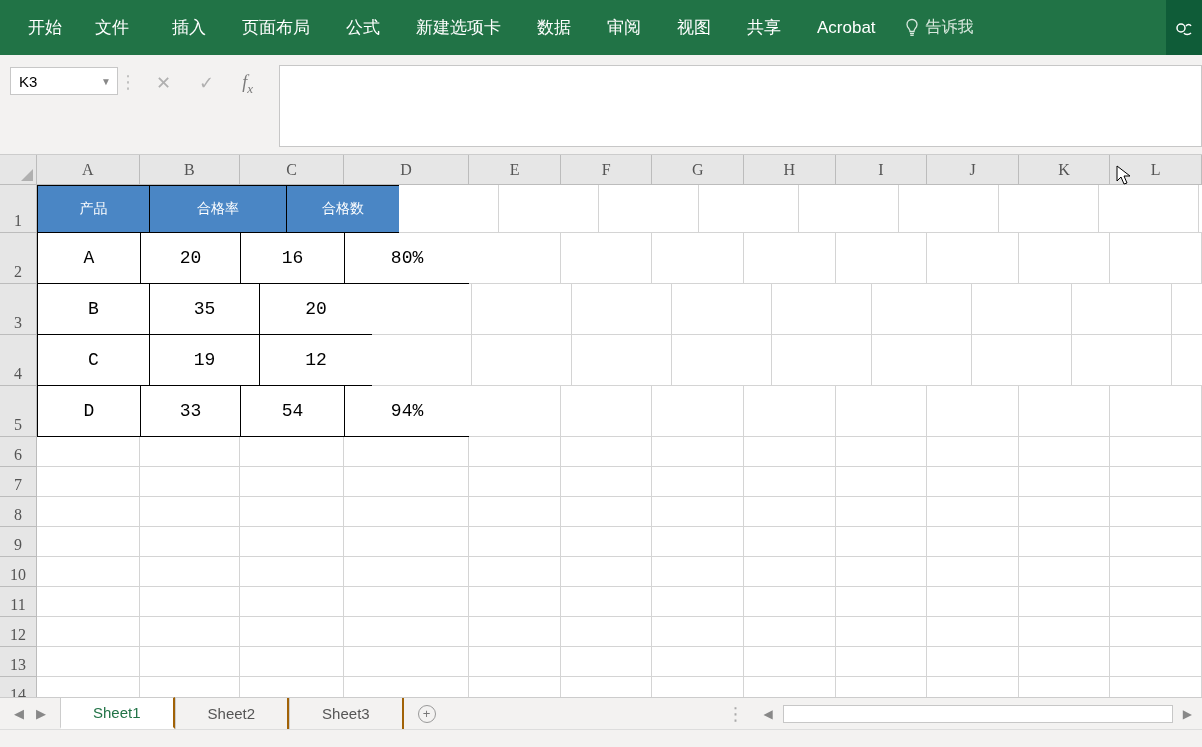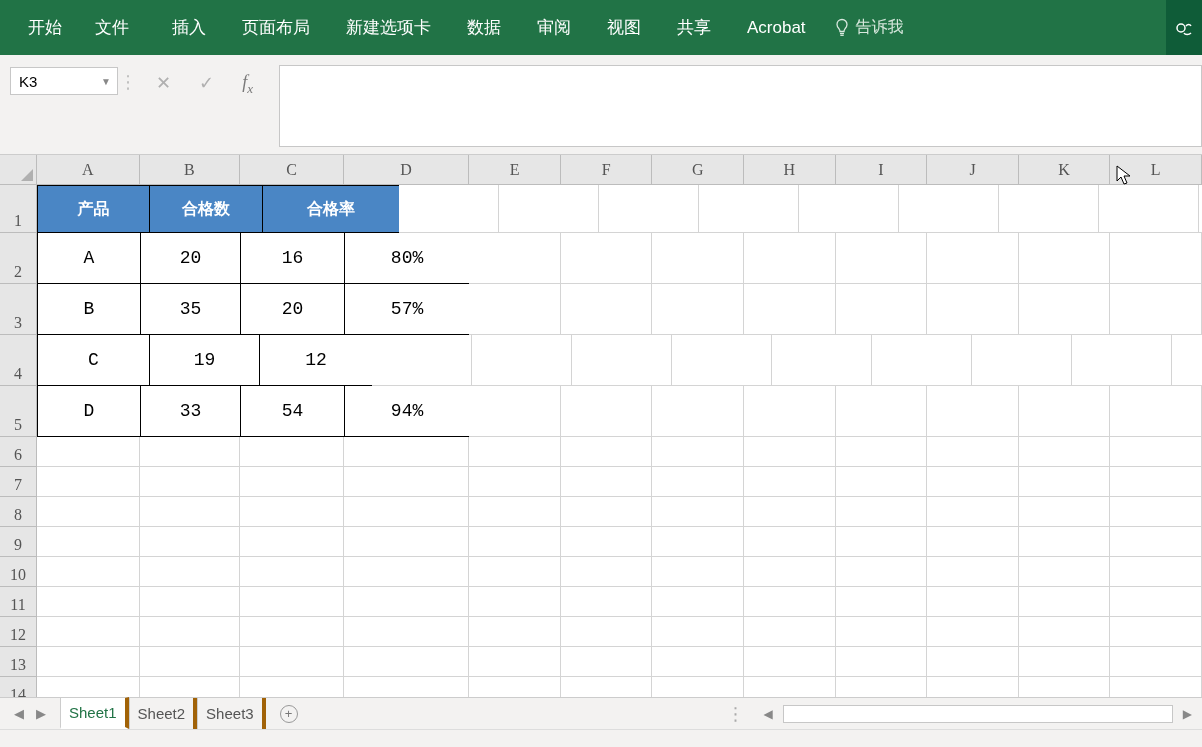--- a/index.html
+++ b/index.html
@@ -175,24 +175,23 @@
     align-items: center;
     justify-content: center;
     font-size: 17px;
     font-family: "SimSun", serif;
     position: relative;
   }
   
   .tbl-head .cell.tcell {
     background: #4a86c5;
     color: #fff;
-    font-size: 16px;
+    font-size: 14px;
     border: 1px solid #000;
     border-right: none;
-    font-weight: bold;
   }
   .tbl-head .cell.tcell:last-of-type { border-right: 1px solid #000; }
   .tbl-row .cell.tcell {
     border: 1px solid #000;
     border-top: none;
     border-right: none;
     font-family: "SimSun","Courier New",monospace;
     font-size: 18px;
   }
   .tbl-row .cell.tcell:last-of-type { border-right: 1px solid #000; }
@@ -215,24 +214,24 @@
     font-size: 15px;
   }
   .tab-nav {
     display: flex;
     align-items: center;
     gap: 12px;
     padding: 0 14px;
     color: #888;
   }
   .sheet-tab {
-    padding: 0 8px;
-    display: flex;
-    align-items: center;
-    border-right: 4px solid #a16207;
+    padding: 0 32px;
+    display: flex;
+    align-items: center;
+    border-right: 2px solid #a16207;
     border-left: 1px solid #ccc;
     background: #f3f2f1;
     color: #555;
     cursor: pointer;
   }
   .sheet-tab.active {
     background: #fff;
     color: #217346;
     border-bottom: 2px solid #fff;
     border-top: 1px solid #ccc;
@@ -276,20 +275,21 @@
   }
 </style>
 </head>
 <body>
 
 <div class="ribbon">
   <div class="ribbon-item">开始</div>
   <div class="ribbon-item file">文件</div>
   <div class="ribbon-item">插入</div>
   <div class="ribbon-item">页面布局</div>
+  <div class="ribbon-item">公式</div>
   <div class="ribbon-item">新建选项卡</div>
   <div class="ribbon-item">数据</div>
   <div class="ribbon-item">审阅</div>
   <div class="ribbon-item">视图</div>
   <div class="ribbon-item">共享</div>
   <div class="ribbon-item">Acrobat</div>
   <div class="tell-me">
     <svg width="16" height="20" viewBox="0 0 16 20" fill="none" stroke="#d8e8de" stroke-width="1.3">
       <path d="M8 1.5c-3 0-5 2.2-5 5 0 2 1 3.2 2 4.3.6.7 1 1.5 1 2.7h4c0-1.2.4-2 1-2.7 1-1.1 2-2.3 2-4.3 0-2.8-2-5-5-5z"></path>
       <line x1="6" y1="15.5" x2="10" y2="15.5"></line>
@@ -349,22 +349,22 @@
       <div class="row-h" style="height: 30px;">9</div>
       <div class="row-h" style="height: 30px;">10</div>
       <div class="row-h" style="height: 30px;">11</div>
       <div class="row-h" style="height: 30px;">12</div>
       <div class="row-h" style="height: 30px;">13</div>
       <div class="row-h" style="height: 30px;">14</div>
     </div>
   <div class="cells" id="cells">
       <div class="row tbl-head" style="height: 48px;">
         <div class="cell tcell" style="width: 112px; height: 48px;">产品</div>
+        <div class="cell tcell" style="width: 137px; height: 48px;">合格率</div>
         <div class="cell tcell" style="width: 113px; height: 48px;">合格数</div>
-        <div class="cell tcell" style="width: 137px; height: 48px;">合格率</div>
         <div class="cell" style="width: 100px; height: 48px;"></div>
         <div class="cell" style="width: 100px; height: 48px;"></div>
         <div class="cell" style="width: 100px; height: 48px;"></div>
         <div class="cell" style="width: 100px; height: 48px;"></div>
         <div class="cell" style="width: 100px; height: 48px;"></div>
         <div class="cell" style="width: 100px; height: 48px;"></div>
         <div class="cell" style="width: 100px; height: 48px;"></div>
         <div class="cell" style="width: 100px; height: 48px;"></div>
       </div>
       <div class="row tbl-row" style="height: 51px;">
@@ -378,21 +378,20 @@
         <div class="cell" style="width: 100px; height: 51px;"></div>
         <div class="cell" style="width: 100px; height: 51px;"></div>
         <div class="cell" style="width: 100px; height: 51px;"></div>
         <div class="cell" style="width: 100px; height: 51px;"></div>
         <div class="cell" style="width: 100px; height: 51px;"></div>
       </div>
       <div class="row tbl-row" style="height: 51px;">
         <div class="cell tcell" style="width: 112px; height: 51px;">B</div>
         <div class="cell tcell" style="width: 110px; height: 51px;">35</div>
         <div class="cell tcell" style="width: 113px; height: 51px;">20</div>
-        <div class="cell tcell" style="width: 137px; height: 51px;">57%</div>
         <div class="cell" style="width: 100px; height: 51px;"></div>
         <div class="cell" style="width: 100px; height: 51px;"></div>
         <div class="cell" style="width: 100px; height: 51px;"></div>
         <div class="cell" style="width: 100px; height: 51px;"></div>
         <div class="cell" style="width: 100px; height: 51px;"></div>
         <div class="cell" style="width: 100px; height: 51px;"></div>
         <div class="cell" style="width: 100px; height: 51px;"></div>
         <div class="cell" style="width: 100px; height: 51px;"></div>
       </div>
       <div class="row tbl-row" style="height: 51px;">

